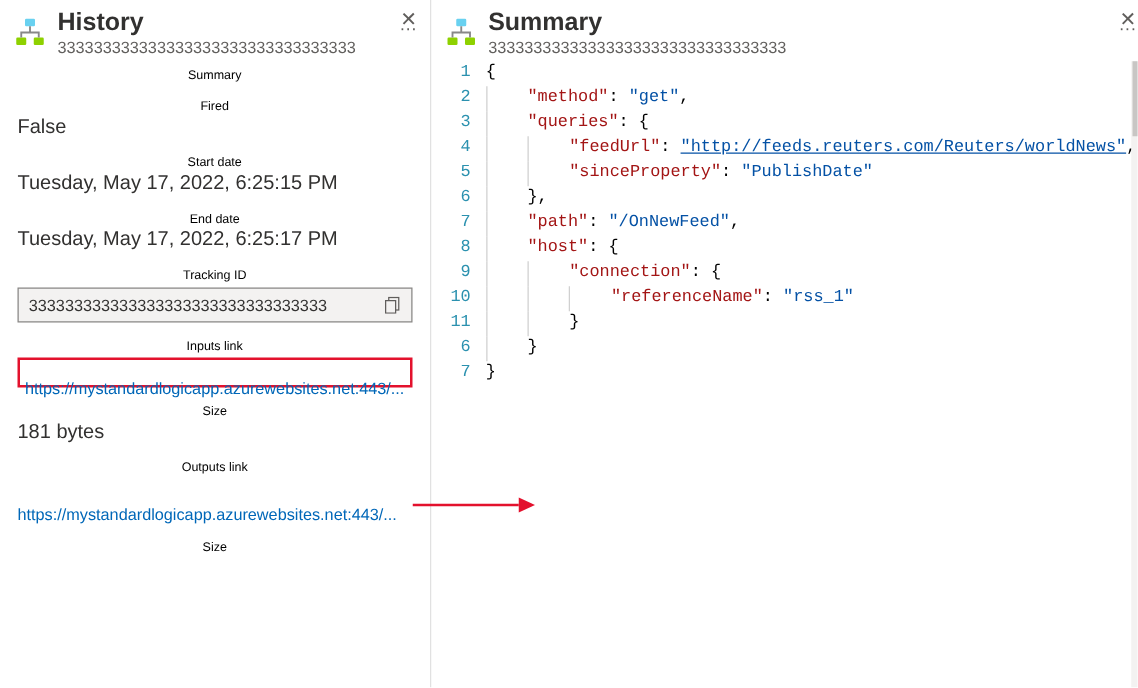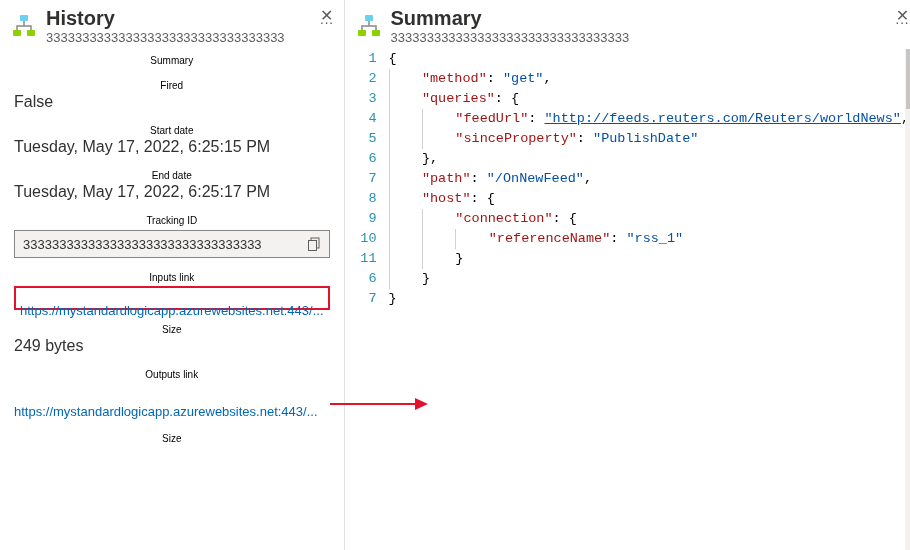--- a/index.html
+++ b/index.html
@@ -228,21 +228,21 @@
       </div>
     </div>
     <div class="section">
       <div class="section-label">Inputs link</div>
       <div class="inputs-link-box">
         <span class="link">https://mystandardlogicapp.azurewebsites.net:443/...</span>
       </div>
     </div>
     <div class="section">
       <div class="section-label">Size</div>
-      <div class="section-value">249 bytes</div>
+      <div class="section-value">181 bytes</div>
     </div>
     <div class="section">
       <div class="section-label">Outputs link</div>
       <span class="link">https://mystandardlogicapp.azurewebsites.net:443/...</span>
     </div>
     <div class="section">
       <div class="section-label">Size</div>
     </div>
   </div>
 </div>

